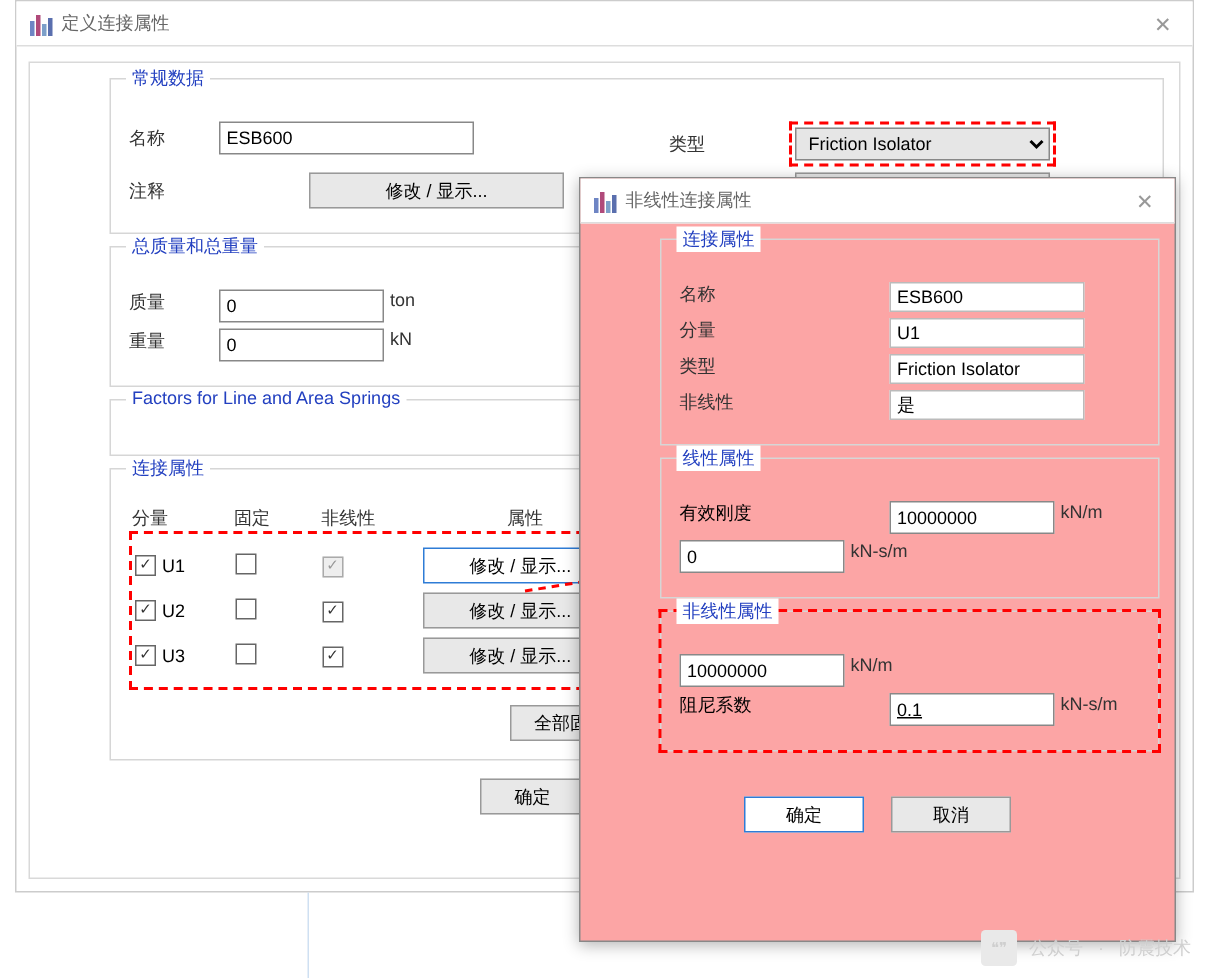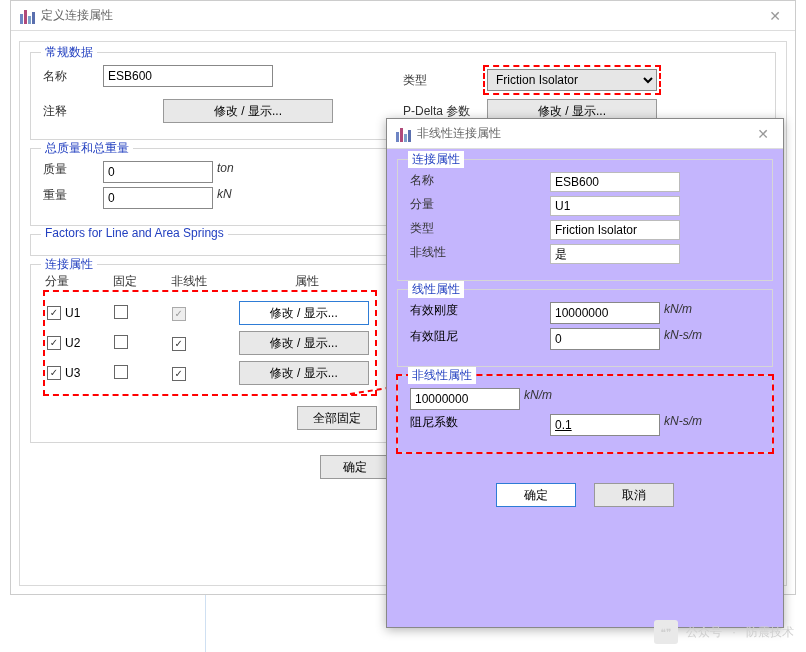--- a/index.html
+++ b/index.html
@@ -6,21 +6,21 @@
 body { margin: 0; background: #fff; width: 806px; height: 652px; position: relative; overflow: hidden; }
 .titlebar { height: 30px; display: flex; align-items: center; padding: 0 8px; color: #666; border-bottom: 1px solid #ddd; background: #fff; }
 .titlebar .app-icon { width: 16px; height: 16px; margin-right: 6px; display:inline-block; }
 .titlebar .title { flex: 1; }
 .titlebar .close-x { color: #999; font-size: 14px; padding: 0 6px; cursor: default; }
 
 .win-main { position: absolute; left: 10px; top: 0; width: 786px; height: 595px; border: 1px solid #ccc; background: #fff; }
 .win-main .body { padding: 10px 8px 8px 8px; position: relative; height: calc(100% - 30px); }
 .inner-panel { border: 1px solid #d9d9d9; padding: 10px 10px; height: 100%; position: relative; }
 
-.groupbox { border: 1px solid #d6d6d6; margin-bottom: 8px; padding: 8px 12px 12px 12px; position: relative; }
+.groupbox { border: 1px solid #d6d6d6; margin-bottom: 8px; padding: 24px 12px 12px 12px; position: relative; margin-left: 43px; }
 .groupbox .legend { position: absolute; top: -9px; left: 10px; background: #fff; padding: 0 4px; color: #2340c0; font-size: 12px; }
 
 .row { display: flex; align-items: flex-start; margin: 4px 0; }
 .lbl { width: 60px; color: #333; }
 .lbl-r { width: 80px; color: #333; }
 input.text { height: 22px; border: 1px solid #888; padding: 1px 4px; background: #fff; }
 .btn { height: 24px; border: 1px solid #999; background: #e8e8e8; text-align: center; cursor: default; display: inline-flex; align-items: center; justify-content: center; }
 select.sel { height: 22px; border: 1px solid #888; background: #e6e6e6; padding: 0 4px; }
 
 .red-dash { outline: 2px dashed red; outline-offset: -1px; }
@@ -39,24 +39,24 @@
 .chk { width:14px; height:14px; border:1px solid #666; display:inline-flex; align-items:center; justify-content:center; background:#fff; }
 .chk.disabled { background:#eee; border-color:#aaa; }
 .chk .mark { font-size:10px; line-height:1; color:#333; }
 .chk.disabled .mark { color:#999; }
 
 .propbtn { width: 130px; height: 24px; border:1px solid #999; background:#e8e8e8; display:inline-flex; align-items:center; justify-content:center; }
 .propbtn.hl { border:1px solid #2e7cd6; background:#fff; color:#000; }
 
 .arrow-svg { position:absolute; pointer-events:none; }
 
-.win-sub { position: absolute; left: 386px; top: 118px; width: 398px; height: 510px; border: 1px solid #888; background: #c4b5fd; box-shadow: 0 2px 10px rgba(0,0,0,0.3); }
+.win-sub { position: absolute; left: 386px; top: 118px; width: 398px; height: 510px; border: 1px solid #888; background: #fca5a5; box-shadow: 0 2px 10px rgba(0,0,0,0.3); }
 .win-sub .body { padding: 10px 10px; }
 
-.unit { margin-left: 0; color:#333;font-style:italic; }
+.unit { margin-left: 0; color:#333; }
 .field-ro { height: 20px; border: 1px solid #bbb; padding: 1px 4px; background:#fff; display:inline-flex; align-items:center; min-width:130px; }
 
 .bottom-btns { display:flex; justify-content:center; gap:18px; margin-top:30px; }
 .bottom-btns .btn { width: 80px; }
 .bottom-btns .btn.primary { border:1px solid #2e7cd6; background:#fff; }
 
 .watermark { position:absolute; right:12px; bottom:8px; display:flex; align-items:center; gap:8px; color:#cfcfcf; font-size:16px; }
 .watermark .wx { width:24px; height:24px; border-radius:3px; background:#e9e9e9; display:inline-flex; align-items:center; justify-content:center; color:#cfcfcf; font-size:10px; }
 .vline { position:absolute; left:205px; top:595px; width:1px; height:60px; background:#cfe0f2; }
 
@@ -232,21 +232,20 @@
     </div>
 
     <div class="groupbox">
       <div class="legend">线性属性</div>
       <div class="row">
         <div style="width:140px">有效刚度</div>
         <input class="text" style="width: 110px;" value="10000000">
         <span class="unit" style="margin-left:4px">kN/m</span>
       </div>
       <div class="row">
-        <div style="width:140px">有效阻尼</div>
         <input class="text" style="width: 110px;" value="0">
         <span class="unit" style="margin-left:4px">kN-s/m</span>
       </div>
     </div>
 
     <div class="groupbox red-dash">
       <div class="legend">非线性属性</div>
       <div class="row">
         <input class="text" style="width: 110px;" value="10000000">
         <span class="unit" style="margin-left:4px">kN/m</span>

